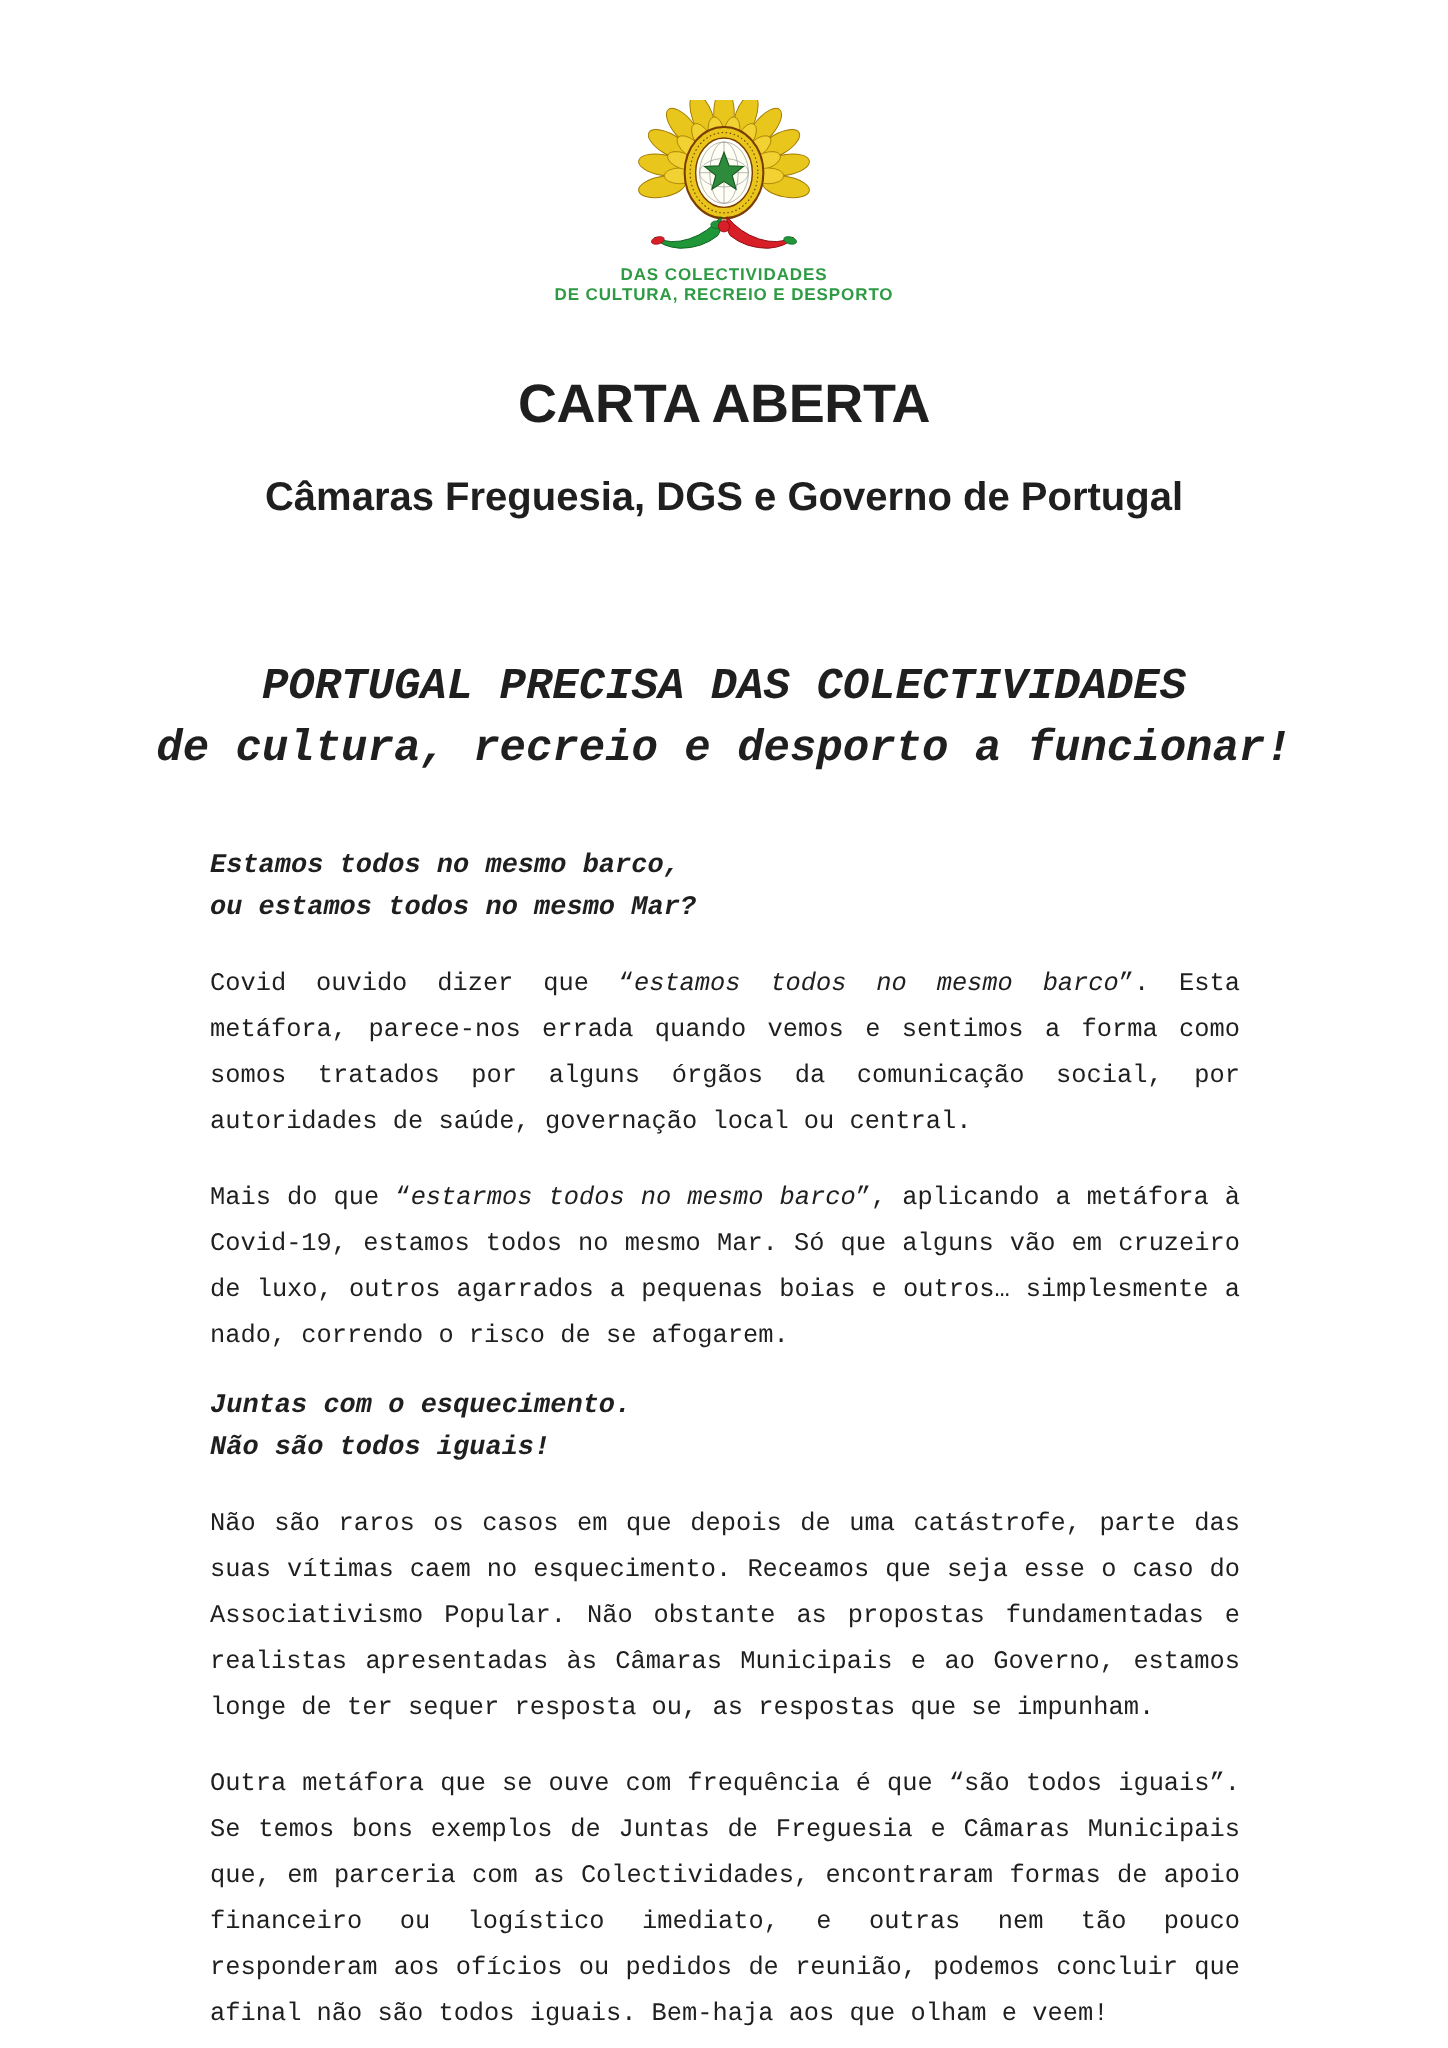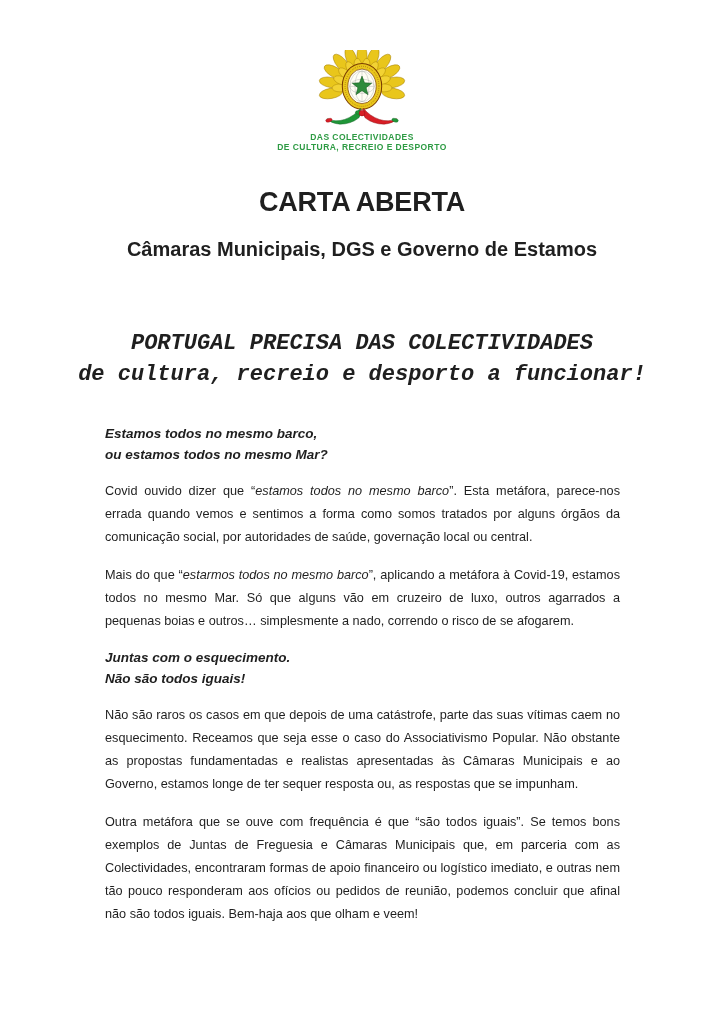--- a/index.html
+++ b/index.html
@@ -13,21 +13,21 @@
   .org-lines{margin-top:3px;}
   .org-line{
     font-size:8.5px;font-weight:700;letter-spacing:.45px;
     color:var(--logo-green,#2e9b44);line-height:10px;
   }
   .title{margin:34px 0 0;text-align:center;font-weight:700;
     font-size:27px;line-height:33px;letter-spacing:-.2px;}
   .subtitle{margin-top:17px;text-align:center;font-weight:700;font-size:20px;line-height:26px;}
   .headline{margin-top:66px;text-align:center;font-weight:700;font-style:italic;
     font-size:22px;line-height:31px;font-family:Liberation Mono, monospace;}
-  .doc-body{width:515px;margin-left:105px;margin-top:33px;}
+  .doc-body{width:515px;margin-left:105px;margin-top:33px;font-family:Liberation Mono, monospace;}
   .subhead{margin:14px 0 0;font-size:13.5px;font-weight:700;font-style:italic;line-height:21px;}
   .doc-body > :first-child{margin-top:0;}
   .para{margin:15px 0 0;font-size:12.7px;line-height:23px;text-align:justify;}
   .it{font-style:italic;}
 </style>
 </head>
 <body>
 
 <div class="page">
 
@@ -127,21 +127,21 @@
     <div class="org-lines">
         <div class="org-line">DAS COLECTIVIDADES</div>
         <div class="org-line">DE CULTURA, RECREIO E DESPORTO</div>
       </div>
   </div>
 
   <h1 class="title">
     <div>CARTA ABERTA</div>
   </h1>
 
-  <div class="subtitle">Câmaras Municipais, DGS e Governo de Estamos</div>
+  <div class="subtitle">Câmaras Freguesia, DGS e Governo de Portugal</div>
 
   <div class="headline">
     <div>PORTUGAL PRECISA DAS COLECTIVIDADES</div>
     <div>de cultura, recreio e desporto a funcionar!</div>
   </div>
 
   <div class="doc-body">
       <div class="subhead">
         <div>Estamos todos no mesmo barco,</div>
         <div>ou estamos todos no mesmo Mar?</div>

